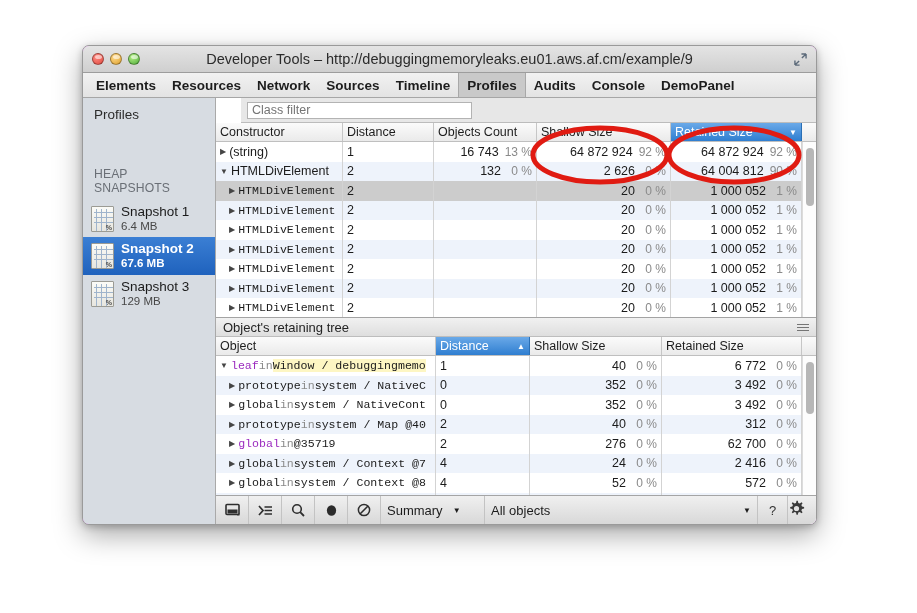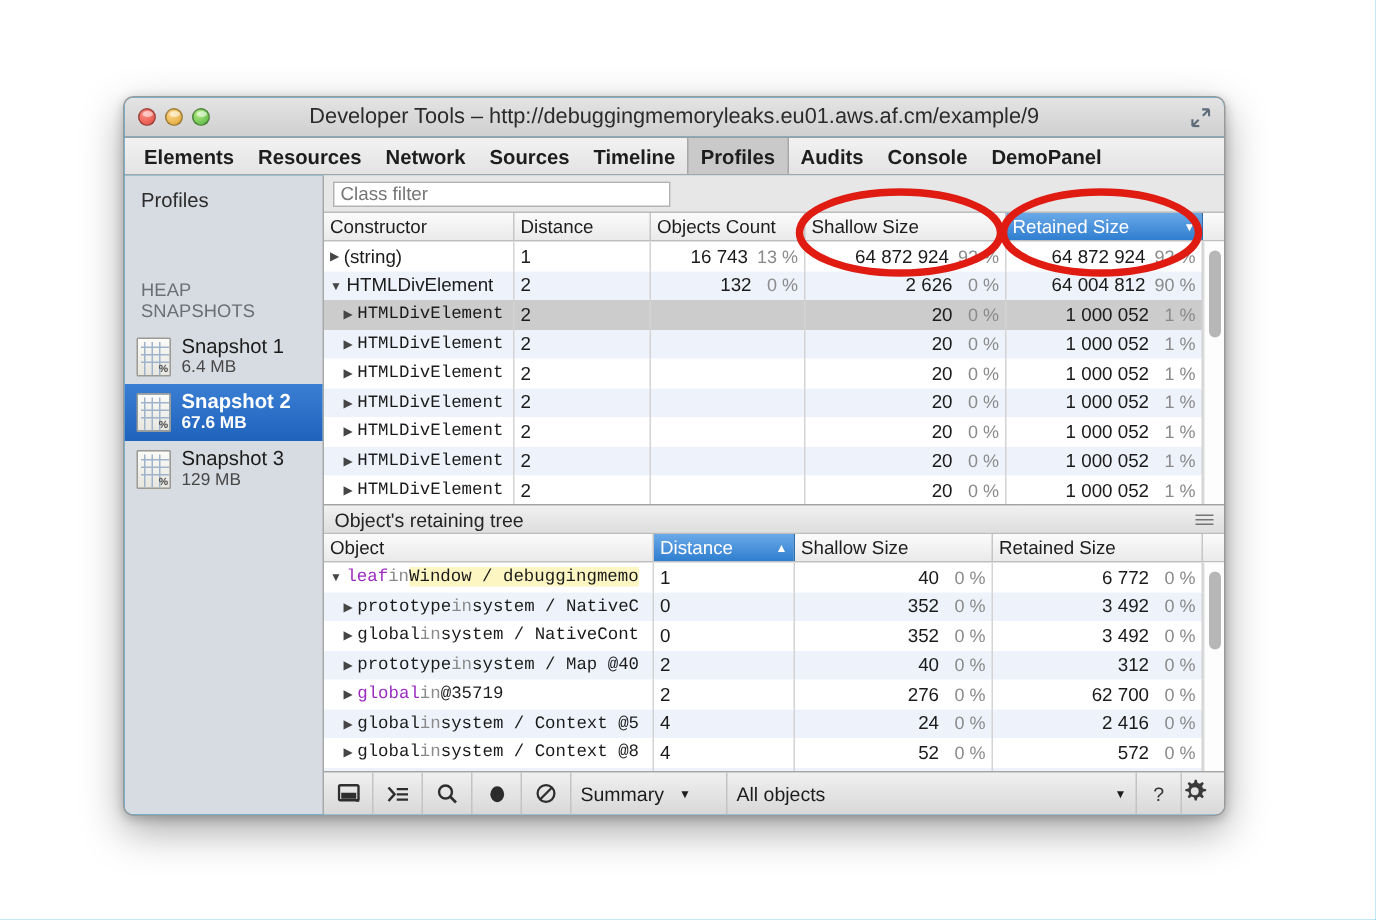--- a/index.html
+++ b/index.html
@@ -5,24 +5,24 @@
   * { box-sizing: border-box; margin: 0; padding: 0; }
   html, body {
     width: 917px; height: 613px;
     background: #ffffff;
     font-family: "Liberation Sans", sans-serif;
     overflow: hidden;
   }
 
   #window {
     position: absolute;
-    left: 82px; top: 64px;
+    left: 82px; top: 45px;
     width: 735px; height: 480px;
     border-radius: 7px;
-    background: #0ea5e9;
+    background: #f0abfc;
     box-shadow: 0 10px 28px rgba(0,0,0,0.34), 0 2px 7px rgba(0,0,0,0.22);
     border: 1px solid #9a9a9a;
     overflow: hidden;
     display: flex;
     flex-direction: column;
   }
 
   
   .titlebar {
     height: 27px;
@@ -124,20 +124,21 @@
 
   
   .main { flex: 1; display: flex; flex-direction: column; min-width: 0; background: #fff; }
 
   .filterbar {
     height: 25px; flex: 0 0 25px;
     background: #e7e7e7;
     border-bottom: 1px solid #bcbcbc;
     display: flex; align-items: center;
     padding: 0 6px;
+    margin-left: 25px;
   }
   .filter-input {
     width: 225px; height: 17px;
     background: #fff; border: 1px solid #b3b3b3;
     font-size: 12.5px; color: #8d8d8d;
     padding: 0 4px; outline: none;
     font-family: "Liberation Sans", sans-serif;
   }
 
   
@@ -644,21 +645,21 @@
                 <div class="cell mixed r-ret">
                   <span>62 700</span>
                   <span class="pctv">0 %</span>
                 </div>
               </div>
               <div class="row alt">
                 <div class="cell r-obj idt1">
                   <span class="tri">▶</span>
                   <span class="mono ">global</span>
                   <span class="mono kw-in"> in </span>
-                  <span class="mono">system / Context @5</span>
+                  <span class="mono">system / Context @7</span>
                 </div>
                 <div class="cell r-dist">4</div>
                 <div class="cell mixed r-shal">
                   <span>24</span>
                   <span class="pctv">0 %</span>
                 </div>
                 <div class="cell mixed r-ret">
                   <span>2 416</span>
                   <span class="pctv">0 %</span>
                 </div>

